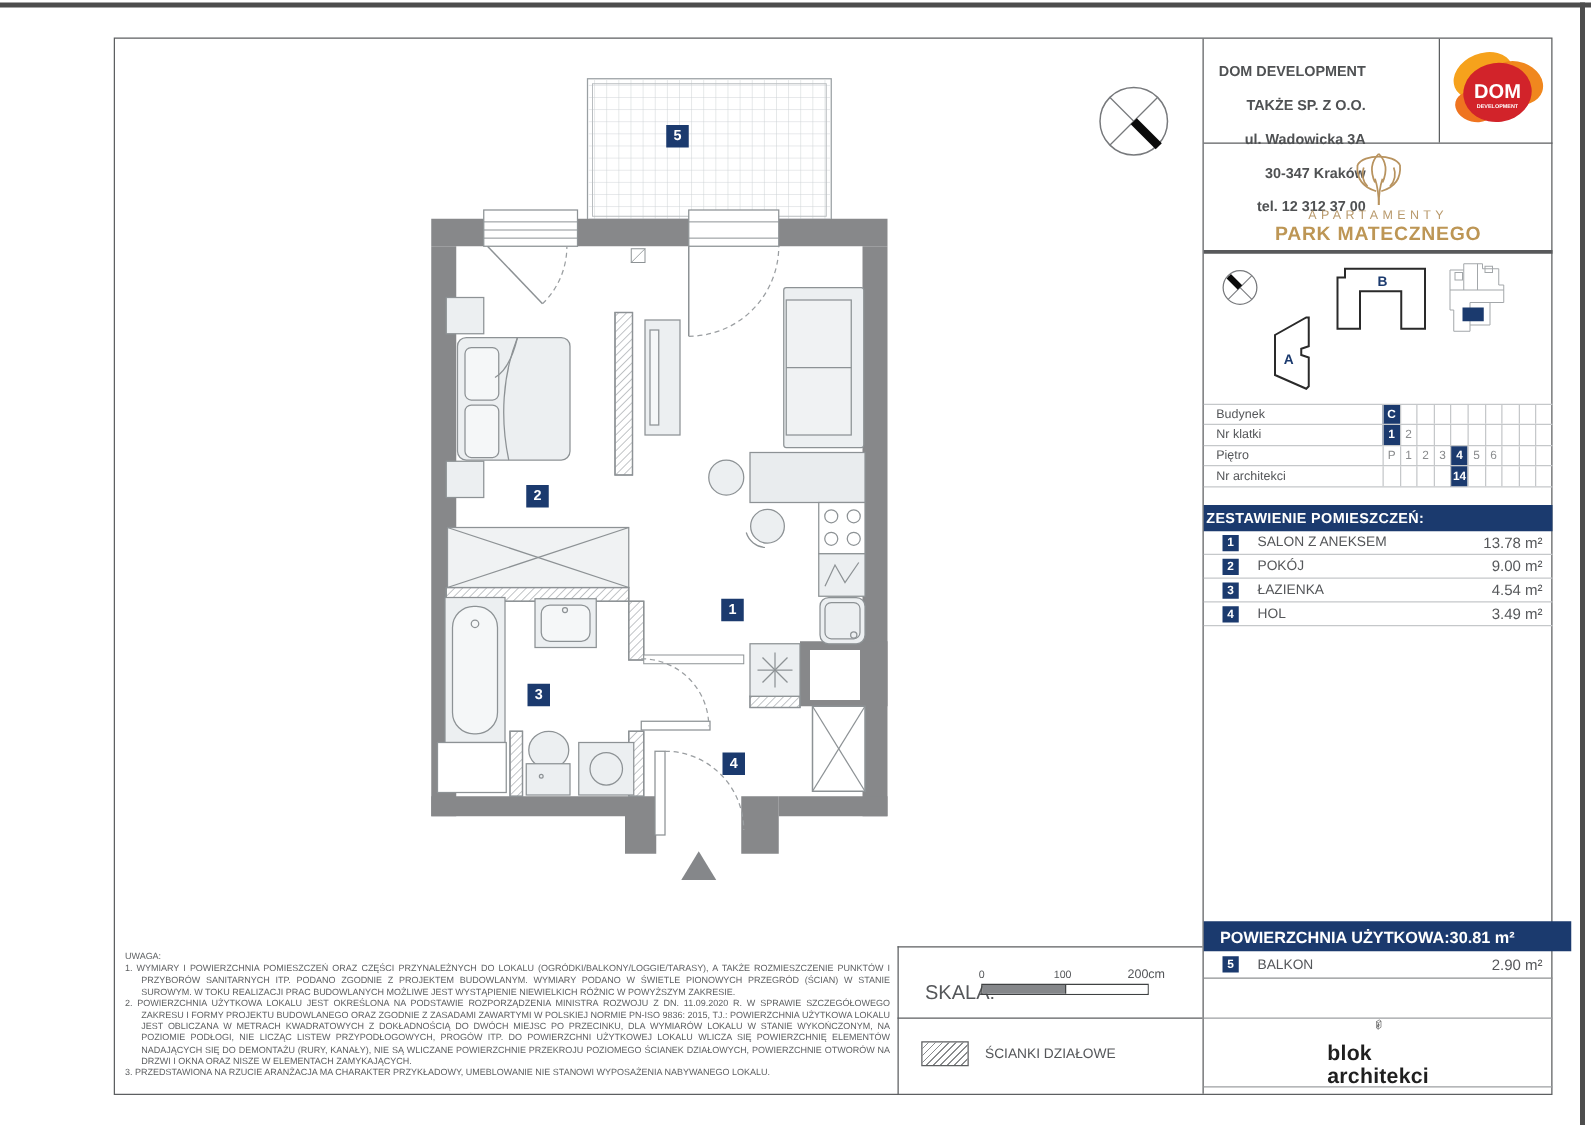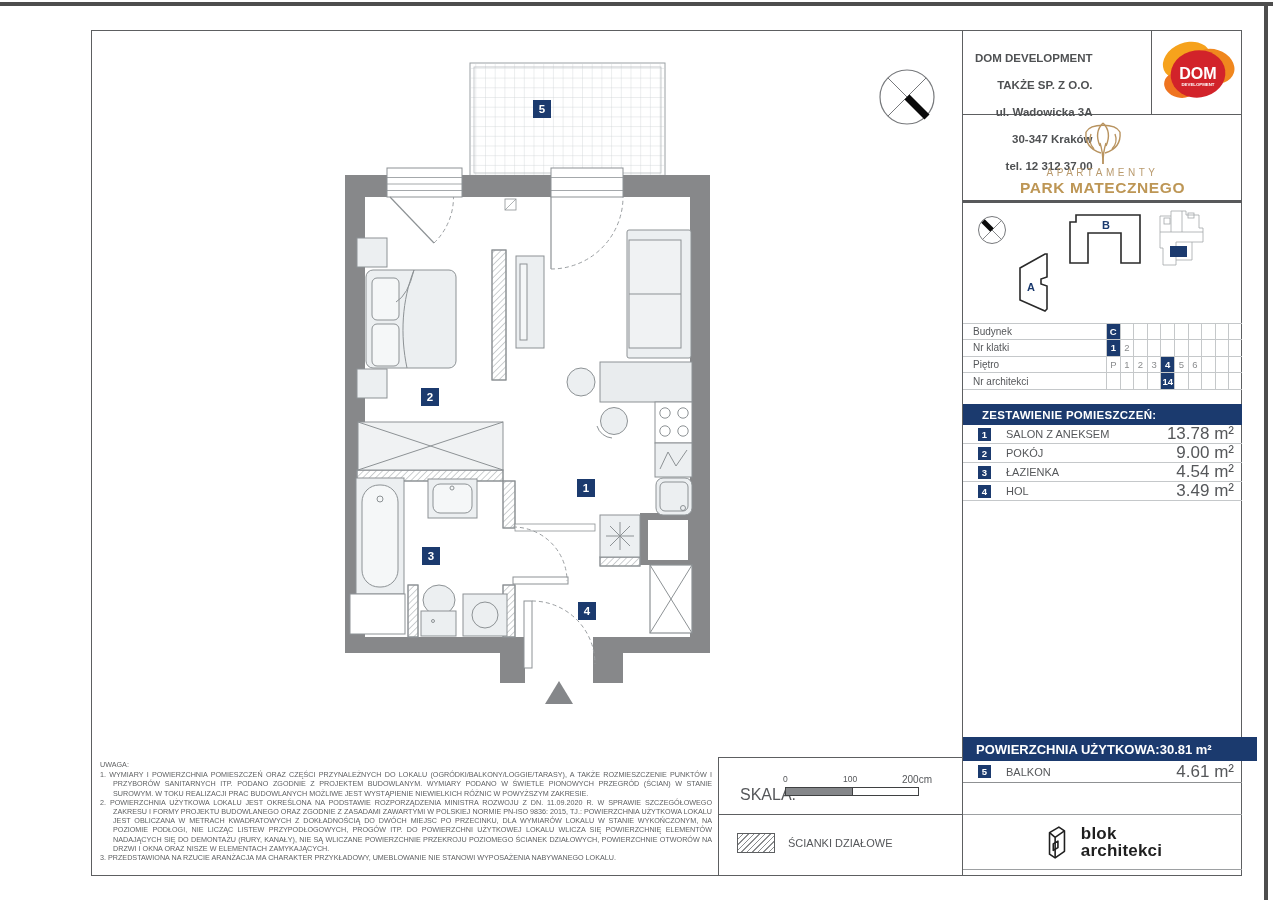--- a/index.html
+++ b/index.html
@@ -17,21 +17,21 @@
   .utable .lbl{flex:0 0 133px;padding-left:10px;display:flex;align-items:center;color:#55575a;}
   .utable .cells{flex:1;display:grid;grid-template-columns:repeat(10,1fr);}
   .utable .cell{border-left:1px solid #c5c8ca;display:flex;align-items:center;justify-content:center;
                 font-size:9.5px;color:#8a8c8e;}
   .utable .cell.hl{background:#1b3a6e;color:#fff;font-weight:bold;}
   .navybar{background:#1b3a6e;color:#fff;font-weight:bold;display:flex;align-items:center;}
   .room-row{display:flex;align-items:center;height:19px;border-bottom:1px solid #c5c8ca;box-sizing:border-box;}
   .room-badge{width:13px;height:13px;margin-left:15px;background:#1b3a6e;color:#fff;font-size:9.5px;
               font-weight:bold;display:flex;align-items:center;justify-content:center;flex:0 0 auto;}
   .room-name{margin-left:15px;font-size:11px;color:#55575a;}
-  .room-area{margin-left:auto;margin-right:8px;font-size:17px;color:#55575a;}
+  .room-area{margin-left:auto;margin-right:8px;font-size:12px;color:#55575a;}
   
   .badge{position:absolute;width:18px;height:18px;background:#1b3a6e;color:#fff;font-size:11.5px;
          font-weight:bold;display:flex;align-items:center;justify-content:center;}
   
   .notes{font-size:7.2px;line-height:9.2px;color:#5d5f61;text-align:justify;}
   .notes .item{padding-left:13px;text-indent:-13px;margin:0;}
   .notes .ttl{margin-bottom:1px;}
   
   .hatchsw{background:repeating-linear-gradient(135deg,#ffffff 0 3px,#8a8c8e 3px 3.9px);
            border:1px solid #5d5f61;box-sizing:border-box;}
@@ -315,21 +315,21 @@
         <div class="cell hl">14</div>
         <div class="cell"></div>
           <div class="cell"></div>
         <div class="cell"></div>
           <div class="cell"></div>
         <div class="cell"></div>
       </div>
     </div>
   </div>
 
-  <div class="abs navybar" style="left:963px;top:404px;width:279px;height:21px;font-size:11.5px;letter-spacing:.3px;padding-left:19px;box-sizing:border-box;">
+  <div class="abs navybar" style="left:963px;top:404px;width:279px;height:21px;font-size:11.5px;letter-spacing:.3px;padding-left:2px;box-sizing:border-box;">
     <span>ZESTAWIENIE POMIESZCZEŃ:</span>
   </div>
 
   <div class="abs" style="left:963px;top:425px;width:279px;">
     <div class="room-row">
       <div class="room-badge">1</div>
       <div class="room-name">SALON Z ANEKSEM</div>
       <div class="room-area">13.78 m²</div>
     </div>
     <div class="room-row">
@@ -351,26 +351,26 @@
 
   <div class="abs navybar" style="left:963px;top:737px;width:294px;height:24px;font-size:13px;padding:0 8px 0 13px;box-sizing:border-box;">
     <span>POWIERZCHNIA UŻYTKOWA:</span>
     <span>30.81 m²</span>
   </div>
 
   <div class="abs" style="left:963px;top:761px;width:279px;">
     <div class="room-row" style="height:22px;border-bottom:1px solid #8f9193;">
       <div class="room-badge">5</div>
       <div class="room-name">BALKON</div>
-      <div class="room-area">4.61 m²</div>
+      <div class="room-area">2.90 m²</div>
     </div>
   </div>
   <div class="line" style="left:963px;top:814px;width:279px;height:1px;background:#9da0a2;"></div>
 
-  <div class="abs" style="left:963px;top:815px;width:279px;height:55px;border-bottom:1px solid #9da0a2;box-sizing:border-box;display:flex;align-items:center;justify-content:center;gap:10px;">
+  <div class="abs" style="left:963px;top:815px;width:279px;height:55px;border-bottom:1px solid #9da0a2;box-sizing:border-box;display:flex;align-items:center;justify-content:center;gap:10px;flex-direction:column;">
     <svg width="28" height="40" viewBox="0 0 30 40">
       <g fill="none" stroke="#202020" stroke-width="1.7" stroke-linejoin="round">
         <path d="M 7,10 L 17,4 L 23,8 L 23,30 L 13,37 L 7,33 Z"></path>
         <path d="M 13,37 L 13,15 L 7,10"></path>
         <path d="M 13,15 L 23,8"></path>
         <path d="M 11,22 L 16,19 L 16,26 L 11,29 Z"></path>
       </g>
     </svg>
     <div>
       <div class="blok-text">blok</div>

